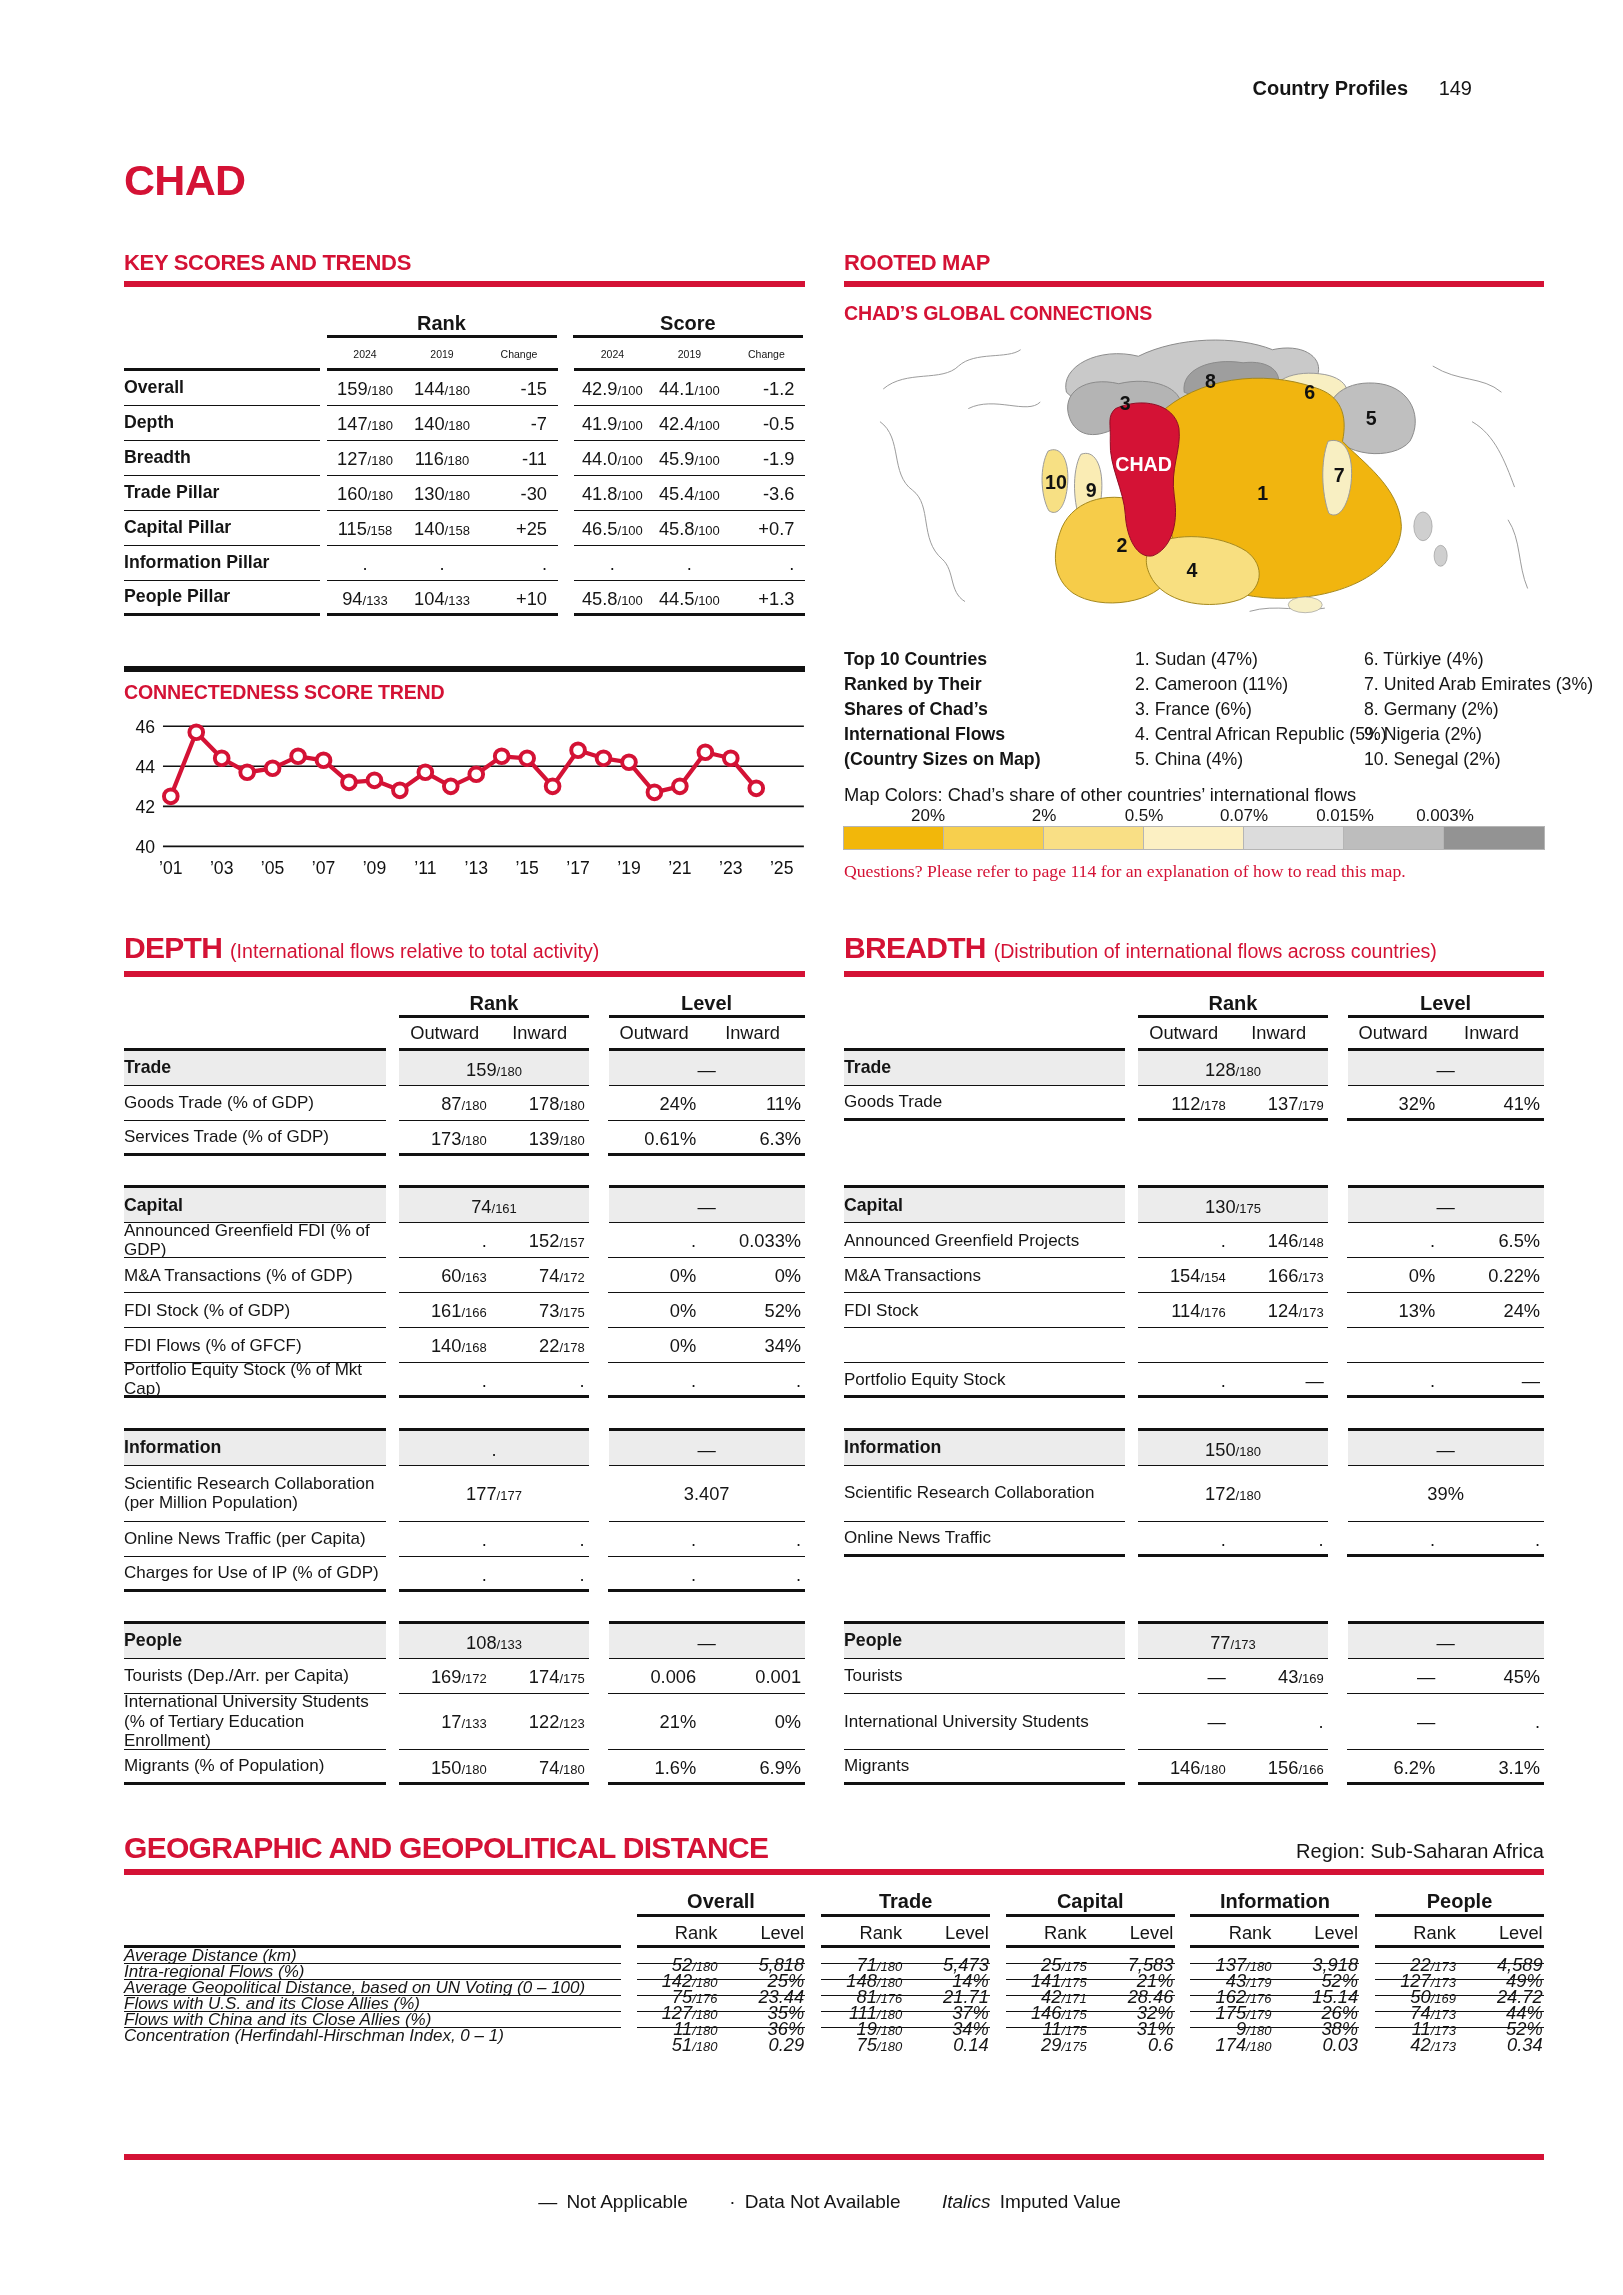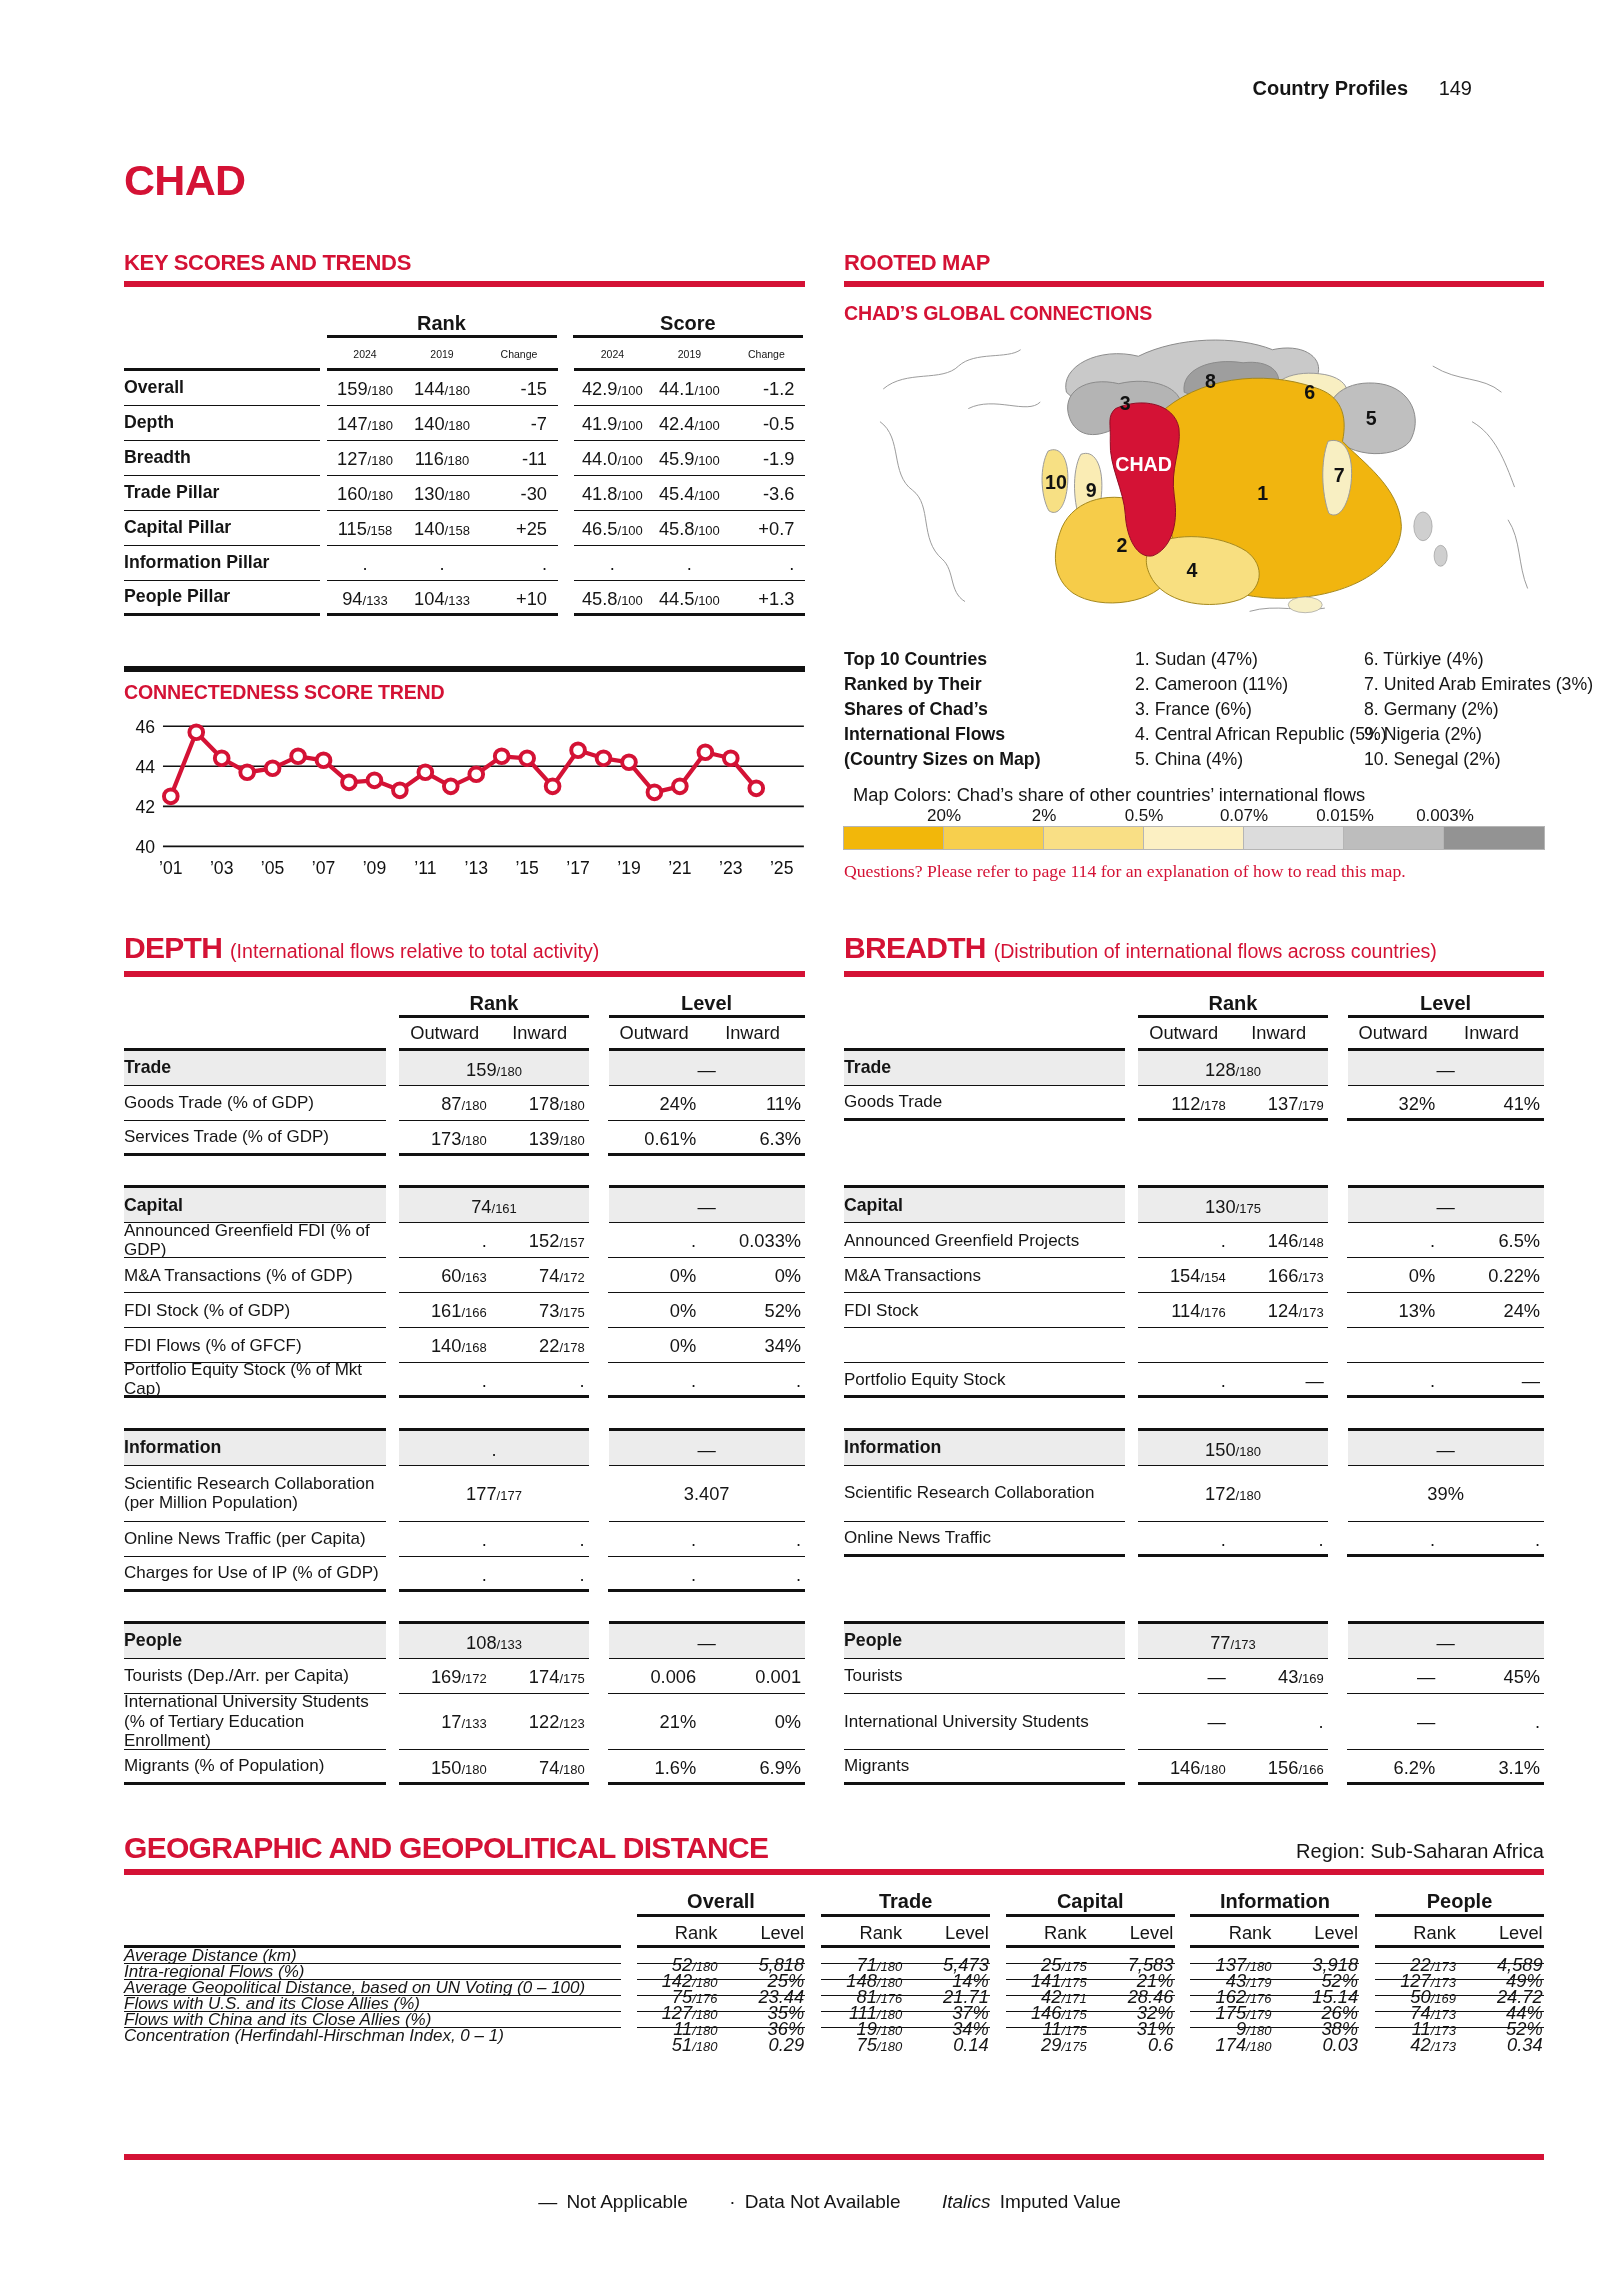--- a/index.html
+++ b/index.html
@@ -54,21 +54,21 @@
   .cg.ksg{width:230px;} .cg.ksg.g1{margin-left:6.5px;} .cg.ksg.g2{margin-left:16.4px;}
   
   .geo .cl{width:497px;}
   .gr{display:block;text-align:right;width:81px;margin-left:15.7px;white-space:nowrap;}
   .gl{display:block;text-align:right;width:88px;white-space:nowrap;padding-right:1.3px;} .r48>.gr,.r48>.gl{line-height:31px;} .r52>.gr,.r52>.gl{line-height:33px;}
   .gg{display:block;text-align:center;width:169px;margin-left:15.7px;}
   .r46>.gg{line-height:29.4px;}
   
   .ltitle{font-size:17.7px;font-weight:bold;line-height:25px;}
   .litem{font-size:17.7px;line-height:25px;}
-  .mapnote{font-size:18.3px;margin-left:9px;}
+  .mapnote{font-size:18.3px;}
   .sw{height:22px;flex:1;outline:0.7px solid #b5b5b5;}
   .swlab{position:absolute;transform:translateX(-50%);font-size:17px;}
   .qline{font-size:17.7px;color:var(--red);font-family:Liberation Serif, serif;}
   
   .foot{font-size:19px;text-align:center;}
   .foot .sym{font-weight:normal;margin:0 9.2px 0 36px;}
   .foot .it{font-style:italic;margin:0 9.2px 0 36px;}
   svg text{font-family:"Liberation Sans",sans-serif;}
 </style>
 </head>
@@ -278,21 +278,21 @@
   <div class="litem">6. Türkiye (4%)</div>
   <div class="litem" style="white-space:nowrap;">7. United Arab Emirates (3%)</div>
   <div class="litem">8. Germany (2%)</div>
   <div class="litem">9. Nigeria (2%)</div>
   <div class="litem">10. Senegal (2%)</div>
 </div>
 
 <div class="abs mapnote" style="left:844px;top:784px;">Map Colors: Chad’s share of other countries’ international flows</div>
 
 <div class="abs" style="left:844px;top:806px;width:700px;height:18.3px;">
-  <span class="swlab" style="left:100px;">20%</span>
+  <span class="swlab" style="left:84px;">20%</span>
   <span class="swlab" style="left:200px;">2%</span>
   <span class="swlab" style="left:300px;">0.5%</span>
   <span class="swlab" style="left:400px;">0.07%</span>
   <span class="swlab" style="left:501px;">0.015%</span>
   <span class="swlab" style="left:601px;text-align:right;">0.003%</span>
 </div>
 <div class="abs" style="left:844px;top:827px;width:700px;display:flex;">
   <span class="sw" style="background: rgb(242, 183, 10);"></span>
   <span class="sw" style="background: rgb(247, 207, 77);"></span>
   <span class="sw" style="background: rgb(249, 223, 133);"></span>

